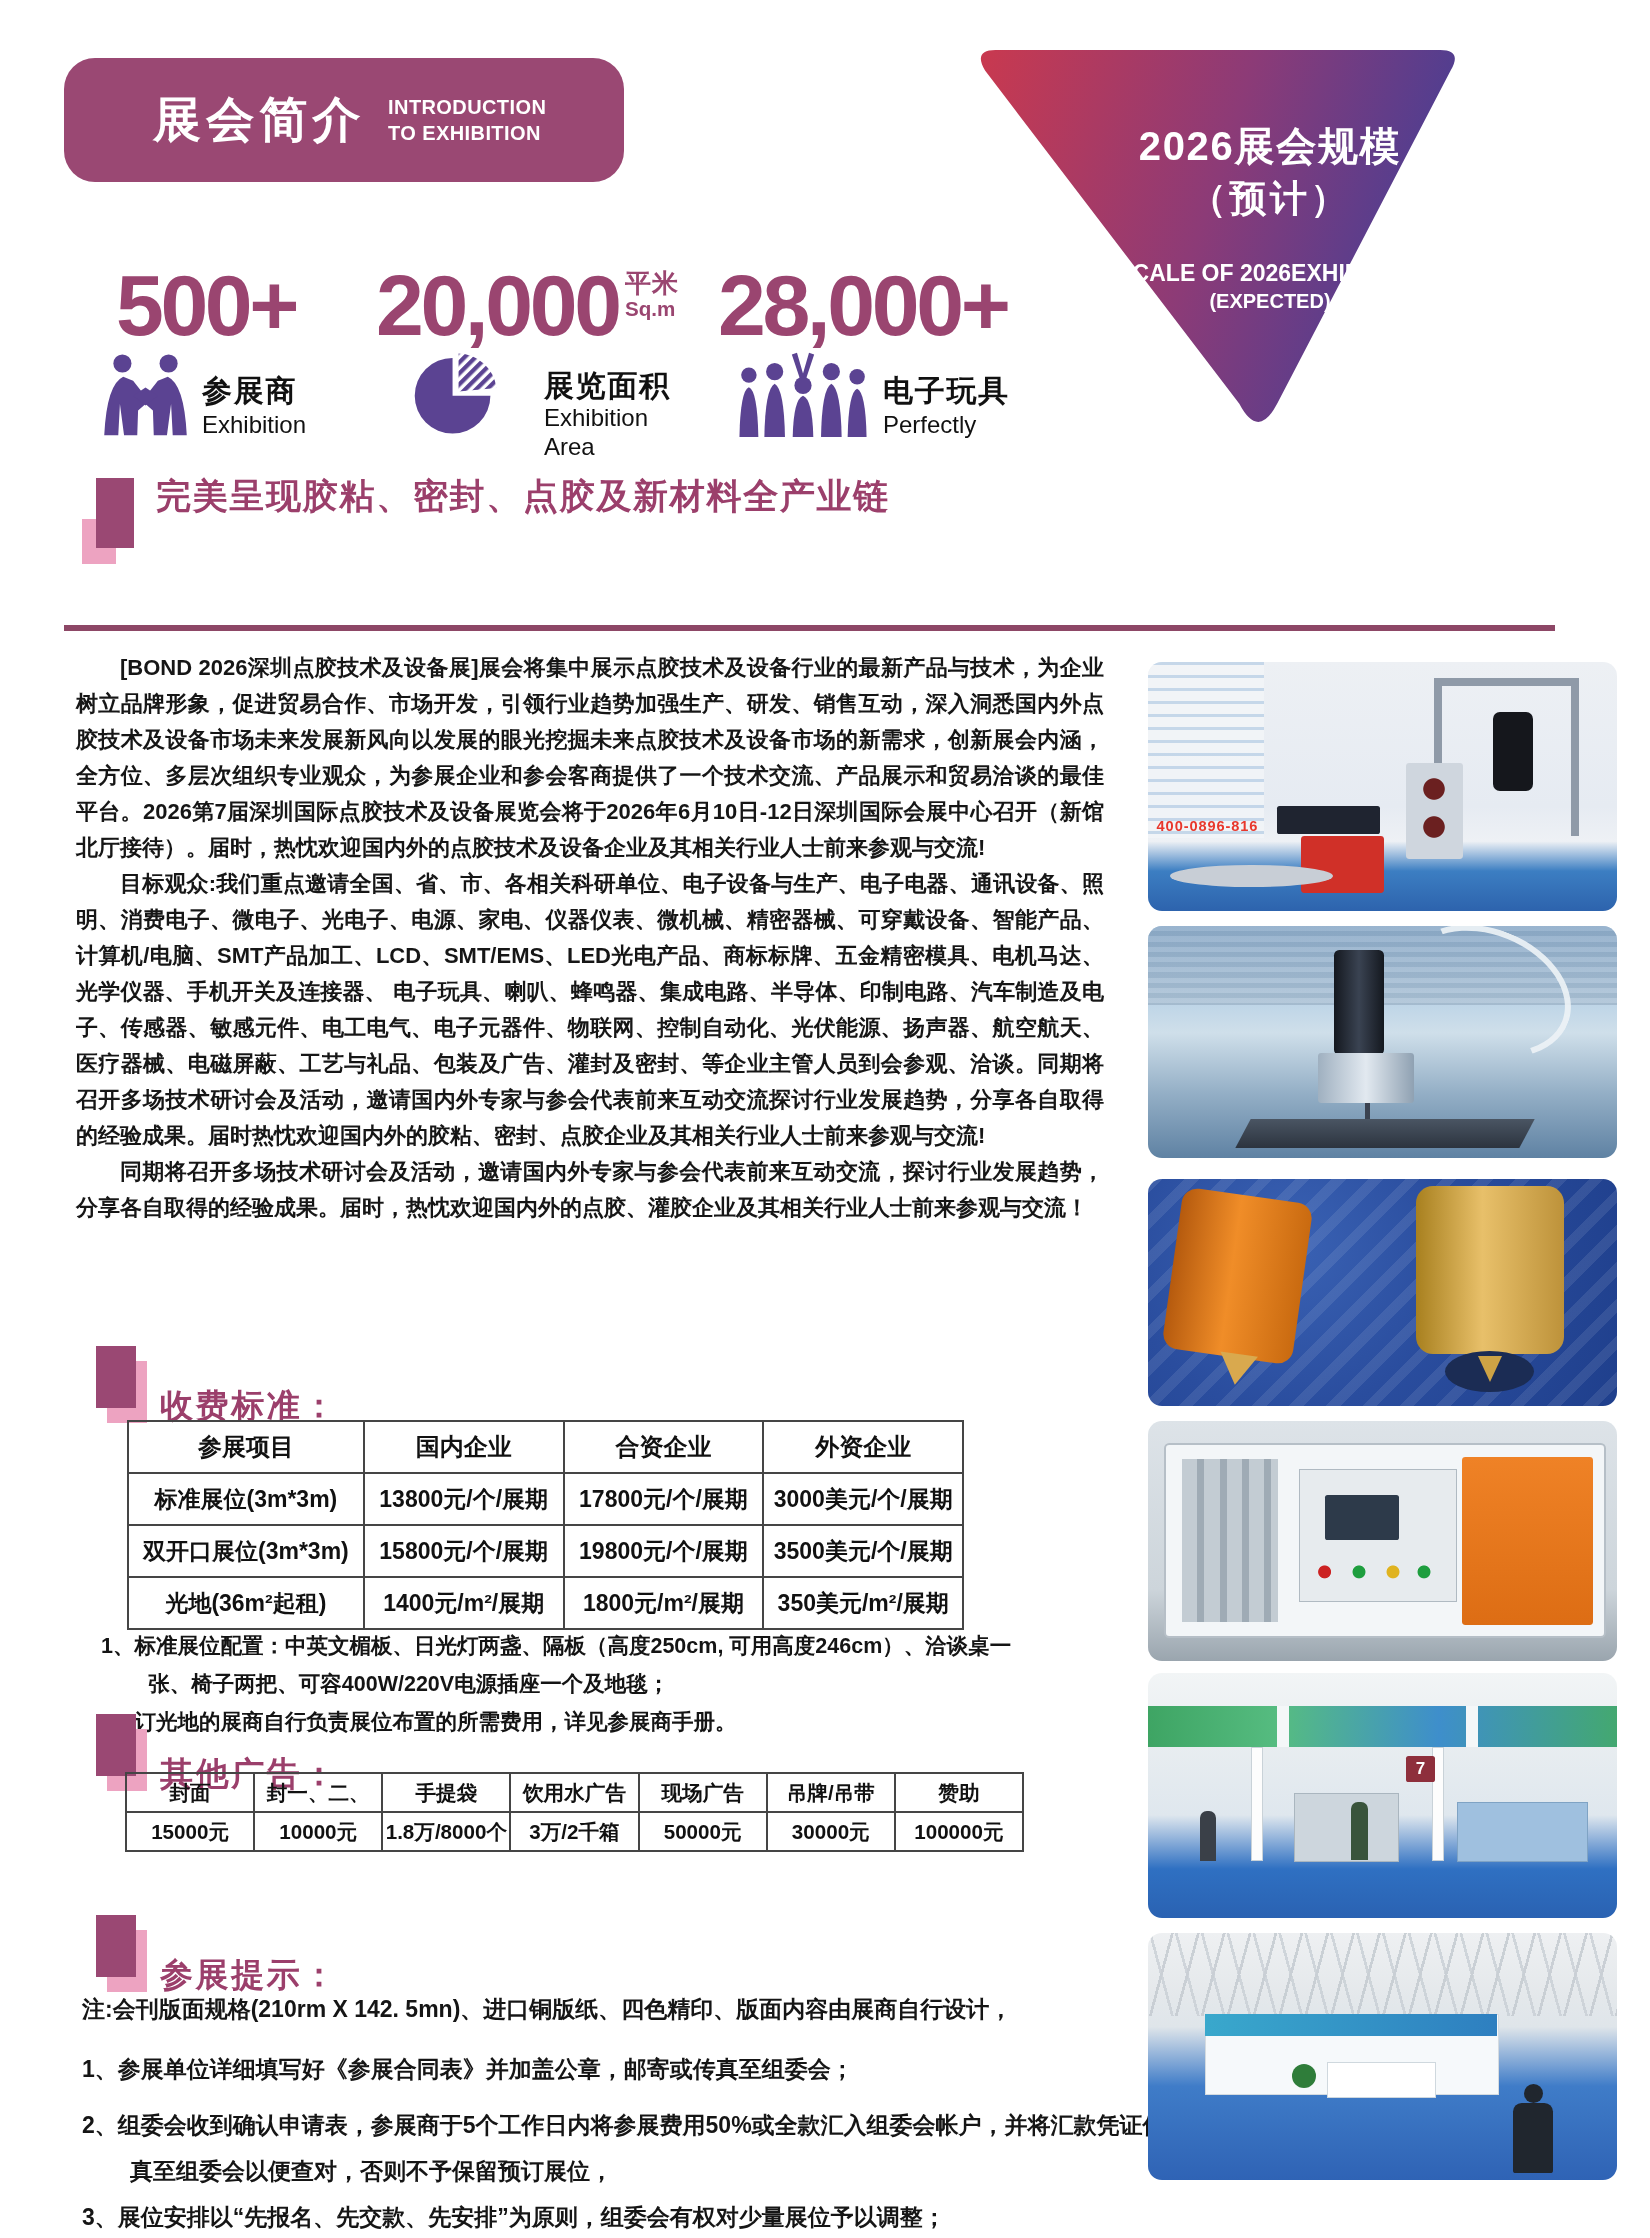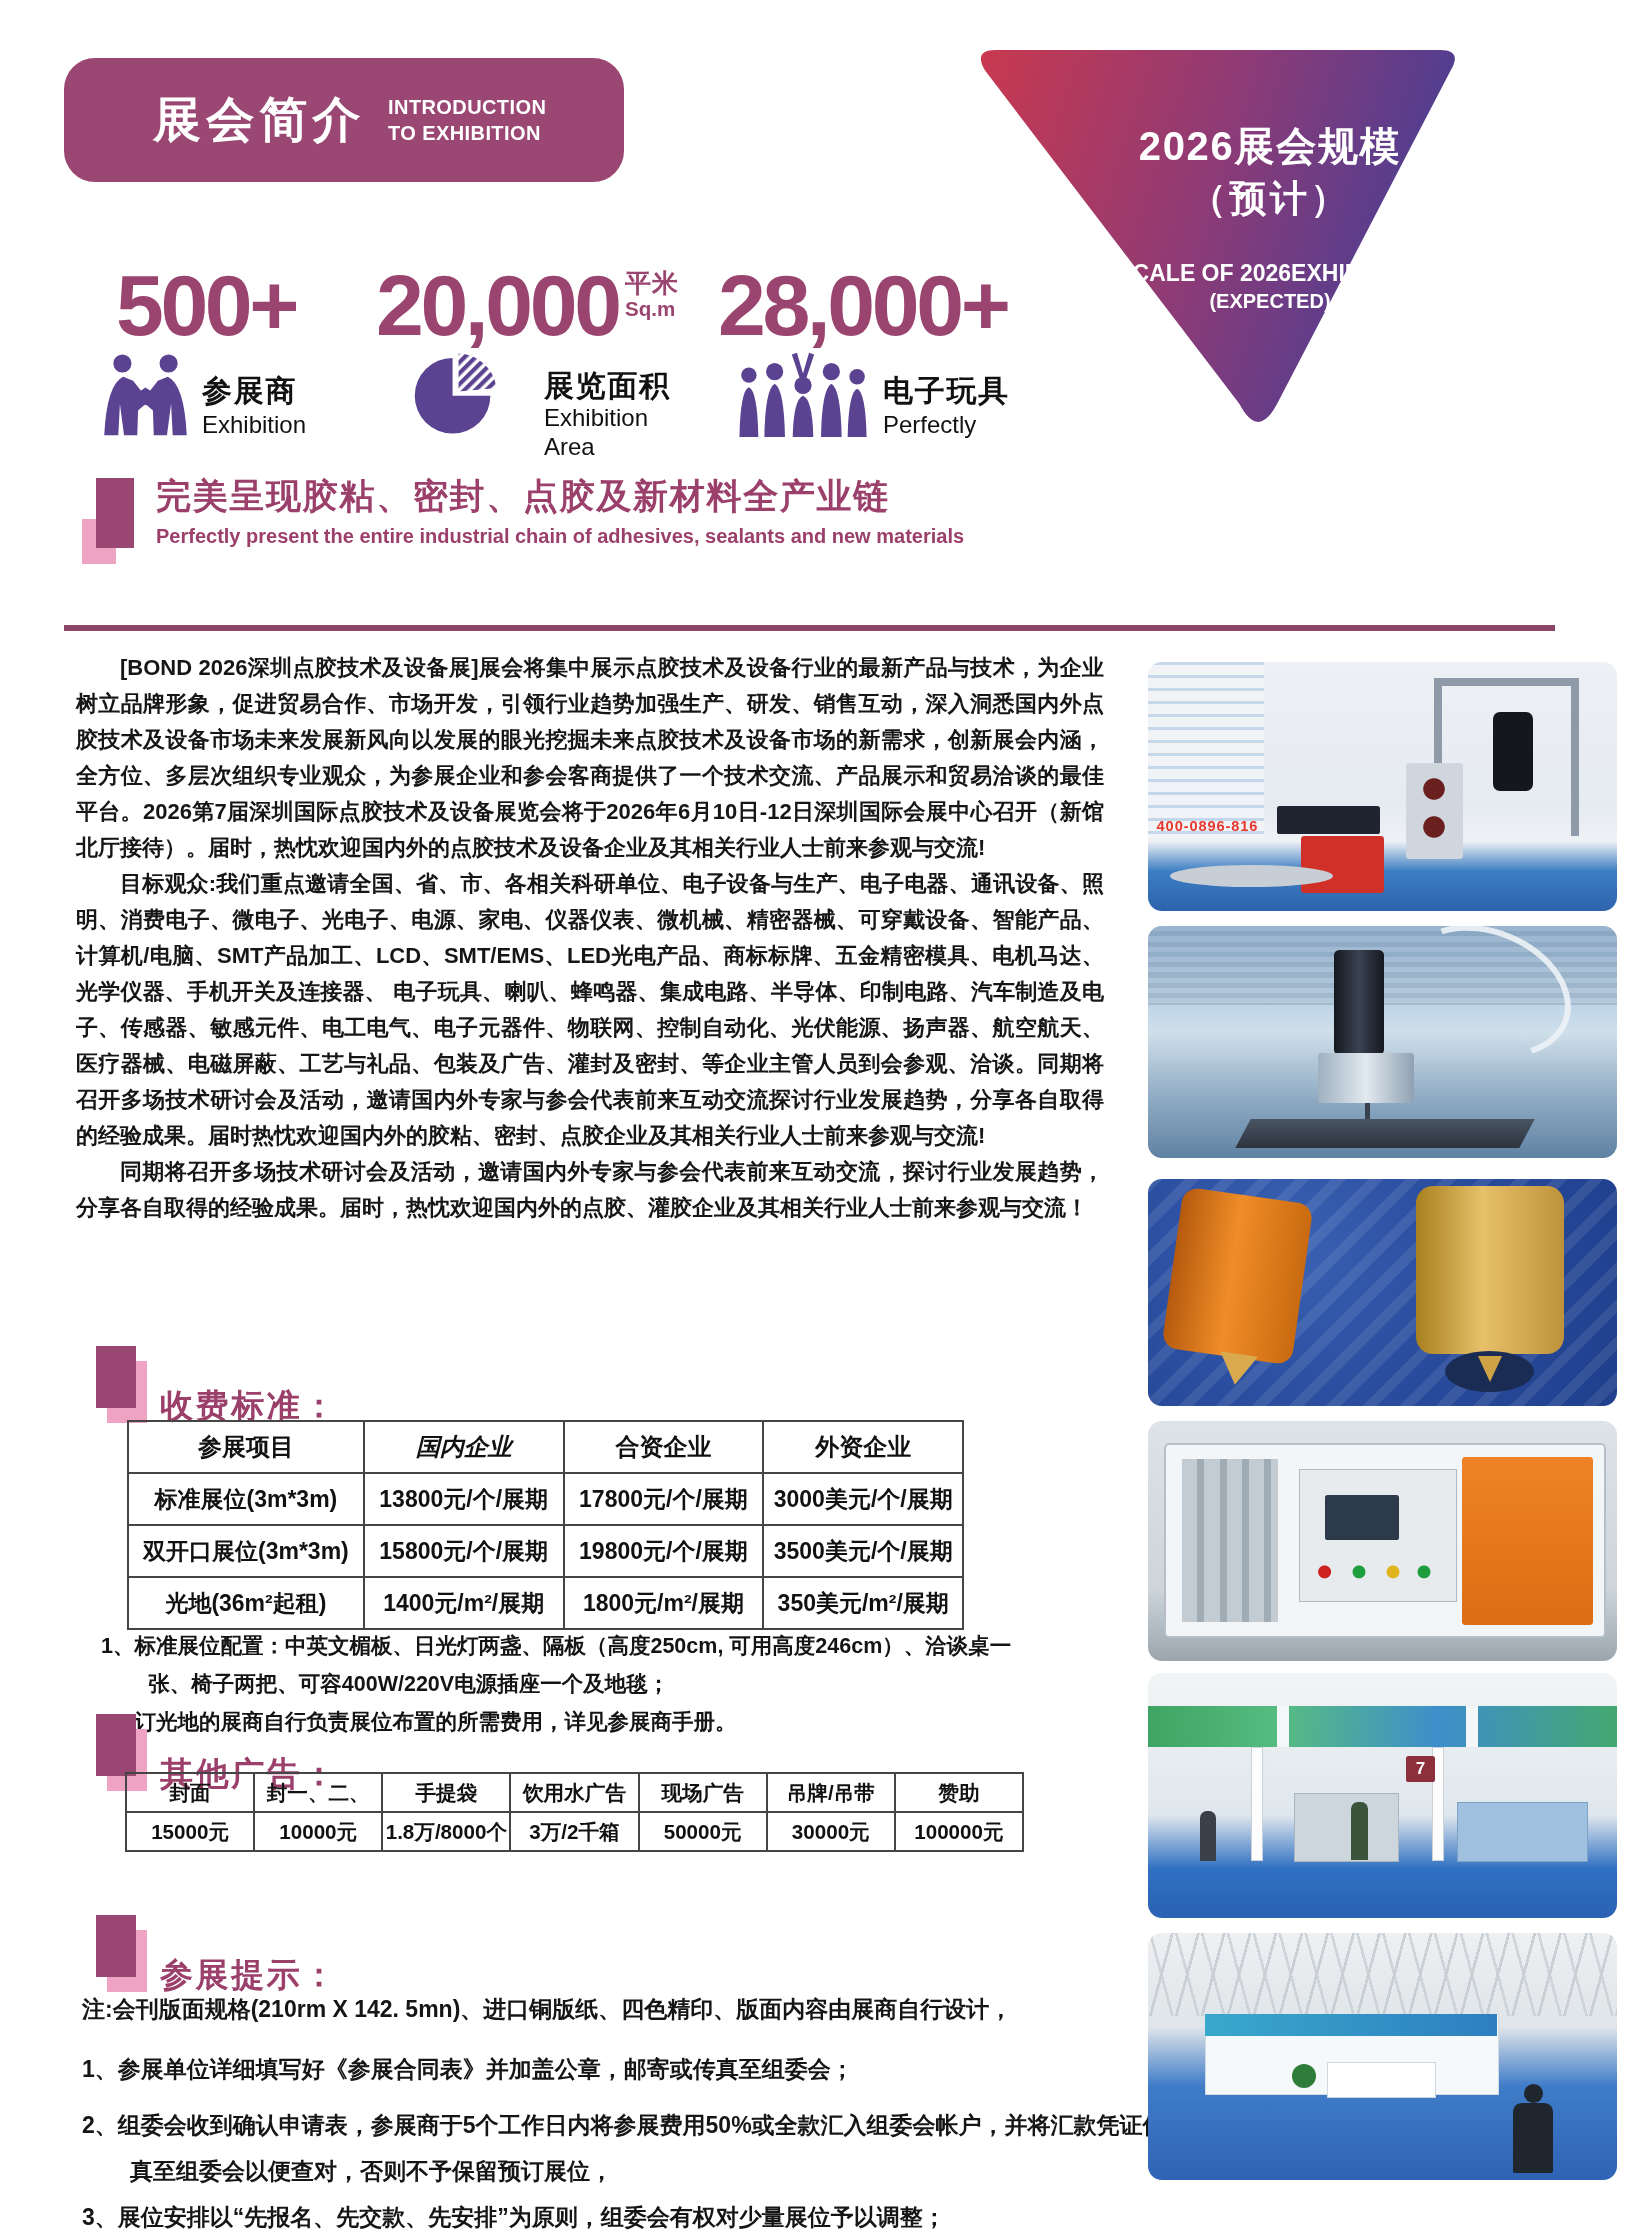--- a/index.html
+++ b/index.html
@@ -46,21 +46,21 @@
 
   
   .sec-h{position:absolute;left:160px;font-size:33px;font-weight:bold;color:#9b3f6b;letter-spacing:2.6px;margin-top:28px;}
 
   
   table{border-collapse:collapse;table-layout:fixed;}
   .fee-table{position:absolute;left:127px;top:1420px;width:799px;}
   .fee-table th,.fee-table td{border:2.1px solid #454545;text-align:center;font-weight:600;
         font-size:23px;height:50px;padding:0 3.4px;color:#111;}
   .fee-table th{font-size:24px;}
-  .c0{width:227px;}.c1{width:191px;font-style:italic;}.c2{width:191px;}.c3{width:191px;}
+  .c0{width:227px;}.c1{width:191px;}.c2{width:191px;}.c3{width:191px;}
 
   .fee-notes{position:absolute;left:101px;top:1627px;width:920px;font-size:21.5px;font-weight:600;line-height:38px;}
   .fee-notes div{padding-left:2.2em;text-indent:-2.2em;}
 
   .ad-table{position:absolute;left:125px;top:1772px;width:899px;}
   .ad-table th,.ad-table td{border:2.1px solid #454545;text-align:center;font-weight:600;
         font-size:20.6px;height:37px;padding:0 1.7px;color:#111;}
 
   
   .tip-line{position:absolute;left:82px;width:1044px;font-size:23px;font-weight:600;color:#151515;}
@@ -209,21 +209,20 @@
   <div class="lbl-en" style="left:544px;top:404px;">Exhibition</div>
   <div class="lbl-en" style="left:544px;top:433px;">Area</div>
   <div class="lbl-cn" style="left:883px;top:371px;">电子玩具</div>
   <div class="lbl-en" style="left:883px;top:411px;">Perfectly</div>
 
   <div class="bullet pink-left" style="left:96px;top:478px;width:38px;height:70px;">
     <div class="pk"></div>
       <div class="dk"></div>
   </div>
   <div class="tagline-cn">完美呈现胶粘、密封、点胶及新材料全产业链</div>
-  <div class="tagline-en">Perfectly present the entire industrial chain of adhesives, sealants and new materials</div>
 
   <div class="divider"></div>
 
   <div class="intro">
     <p>[BOND 2026深圳点胶技术及设备展]展会将集中展示点胶技术及设备行业的最新产品与技术，为企业树立品牌形象，促进贸易合作、市场开发，引领行业趋势加强生产、研发、销售互动，深入洞悉国内外点胶技术及设备市场未来发展新风向以发展的眼光挖掘未来点胶技术及设备市场的新需求，创新展会内涵，全方位、多层次组织专业观众，为参展企业和参会客商提供了一个技术交流、产品展示和贸易洽谈的最佳平台。2026第7届深圳国际点胶技术及设备展览会将于2026年6月10日-12日深圳国际会展中心召开（新馆北厅接待）。届时，热忱欢迎国内外的点胶技术及设备企业及其相关行业人士前来参观与交流!</p>
     <p>目标观众:我们重点邀请全国、省、市、各相关科研单位、电子设备与生产、电子电器、通讯设备、照明、消费电子、微电子、光电子、电源、家电、仪器仪表、微机械、精密器械、可穿戴设备、智能产品、计算机/电脑、SMT产品加工、LCD、SMT/EMS、LED光电产品、商标标牌、五金精密模具、电机马达、光学仪器、手机开关及连接器、 电子玩具、喇叭、蜂鸣器、集成电路、半导体、印制电路、汽车制造及电子、传感器、敏感元件、电工电气、电子元器件、物联网、控制自动化、光伏能源、扬声器、航空航天、医疗器械、电磁屏蔽、工艺与礼品、包装及广告、灌封及密封、等企业主管人员到会参观、洽谈。同期将召开多场技术研讨会及活动，邀请国内外专家与参会代表前来互动交流探讨行业发展趋势，分享各自取得的经验成果。届时热忱欢迎国内外的胶粘、密封、点胶企业及其相关行业人士前来参观与交流!</p>
     <p>同期将召开多场技术研讨会及活动，邀请国内外专家与参会代表前来互动交流，探讨行业发展趋势，分享各自取得的经验成果。届时，热忱欢迎国内外的点胶、灌胶企业及其相关行业人士前来参观与交流！</p>
   </div>
 
   <div class="bullet" style="left:96px;top:1346px;">

